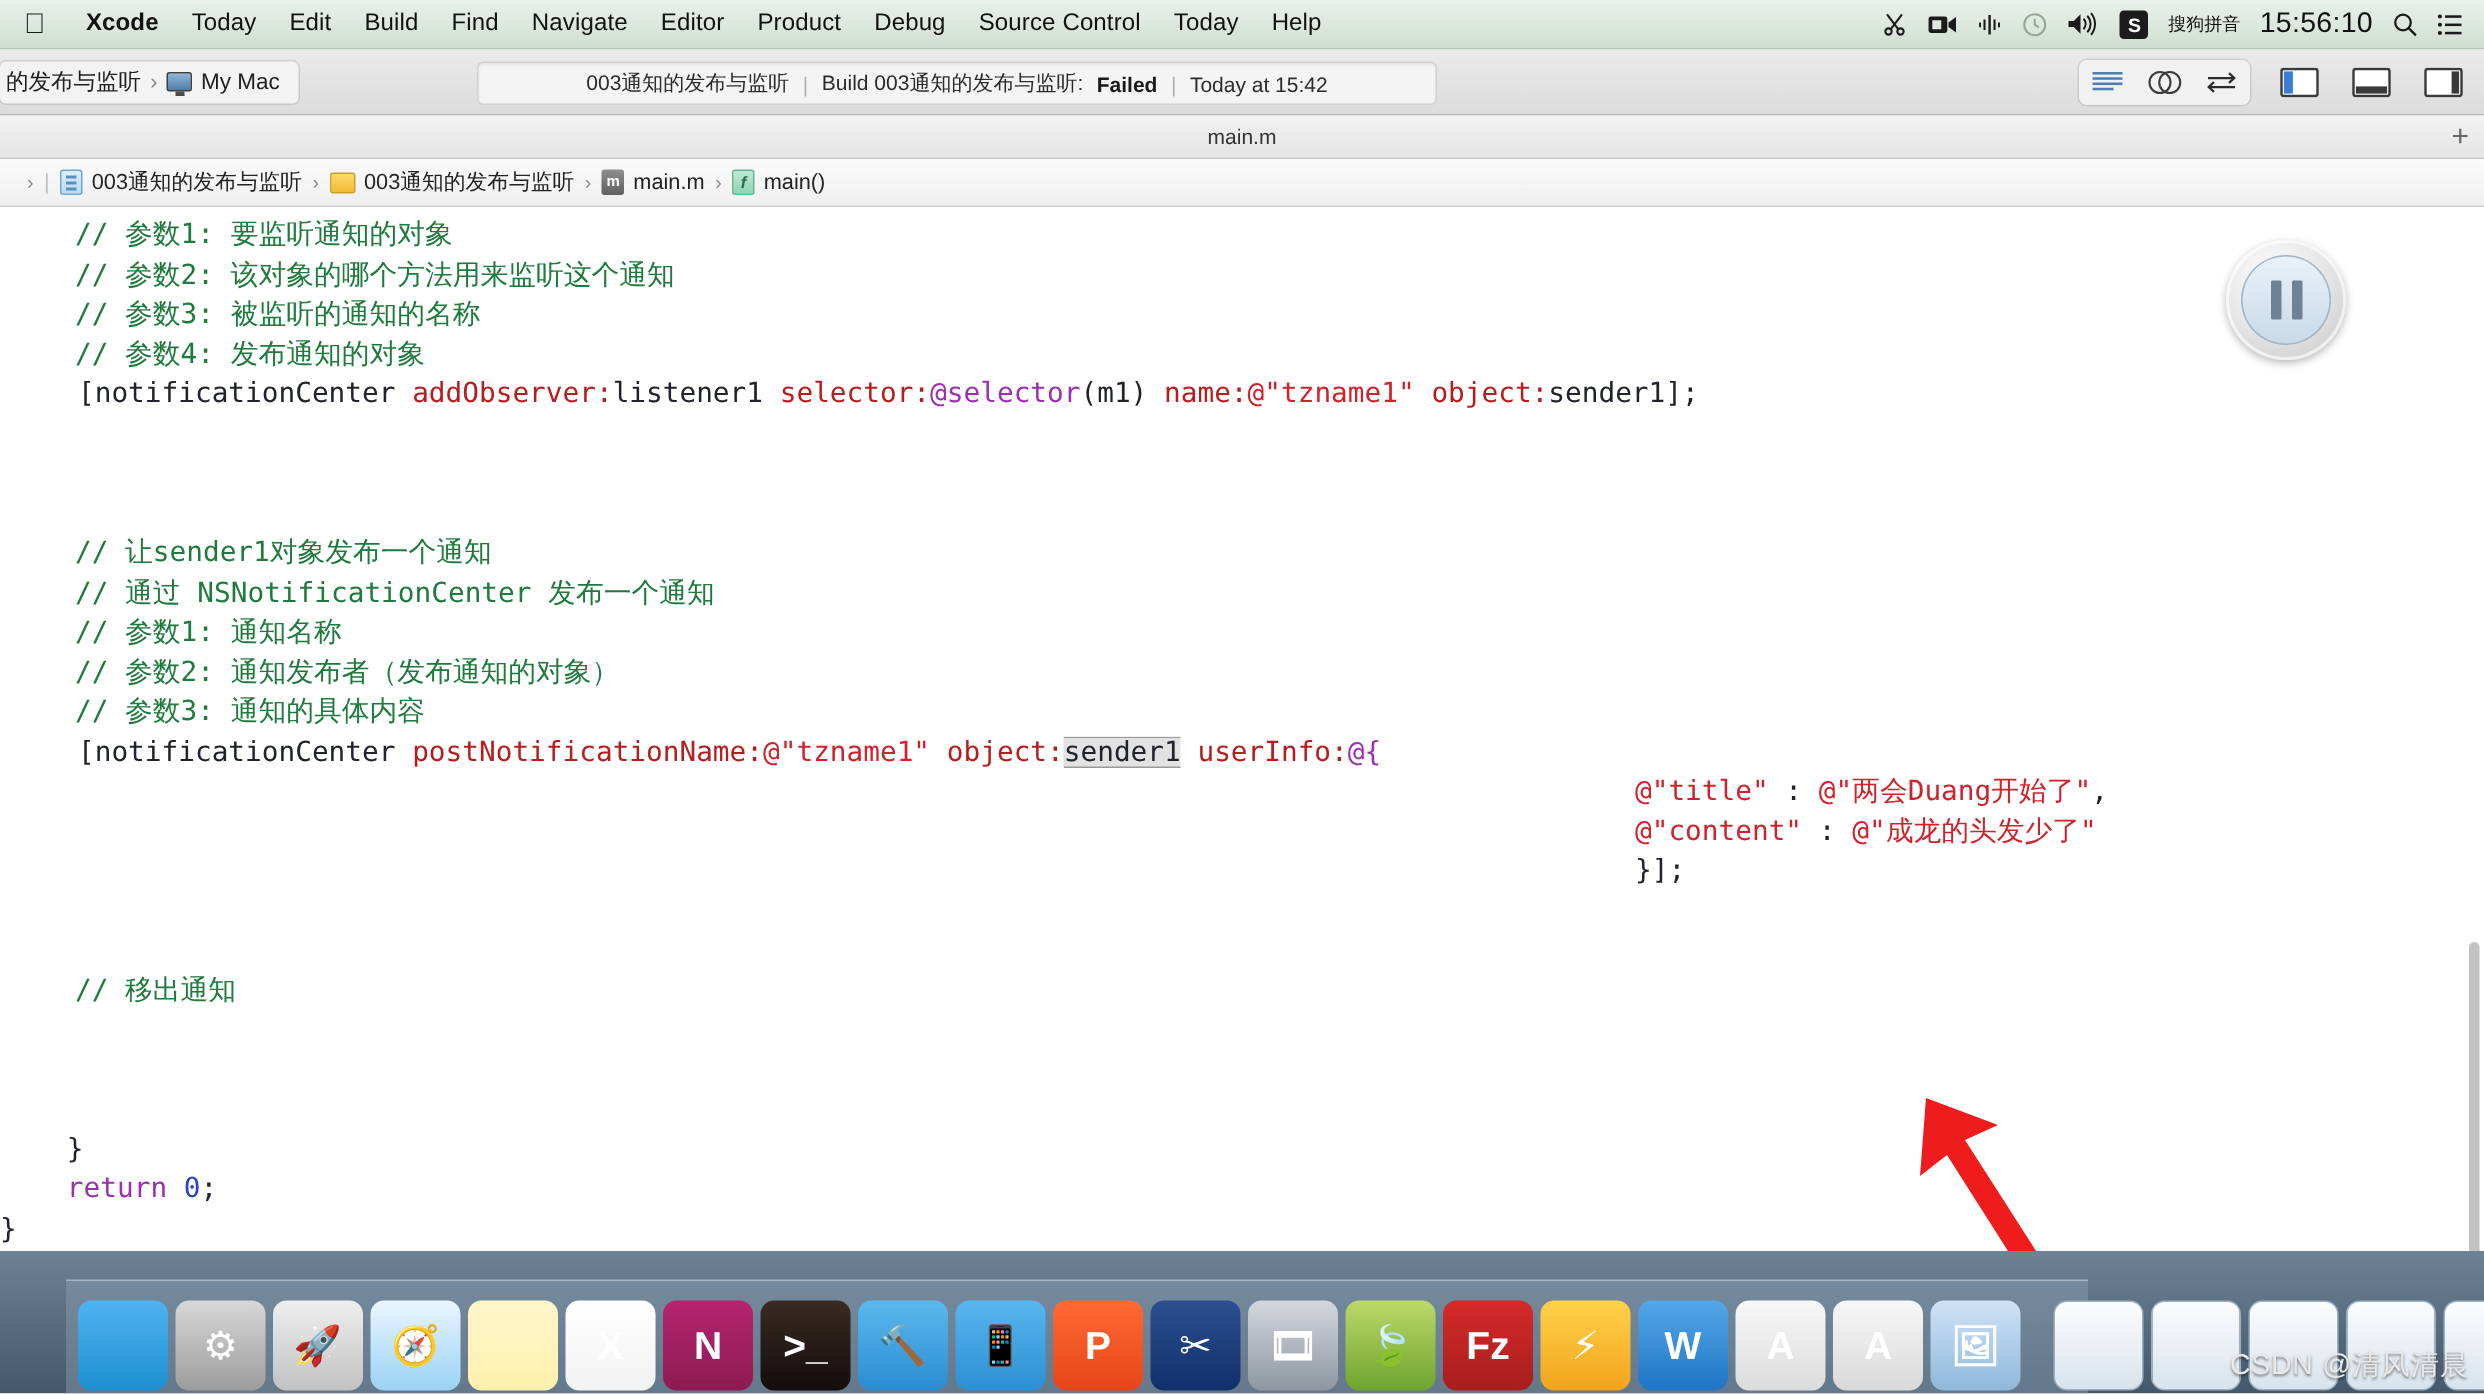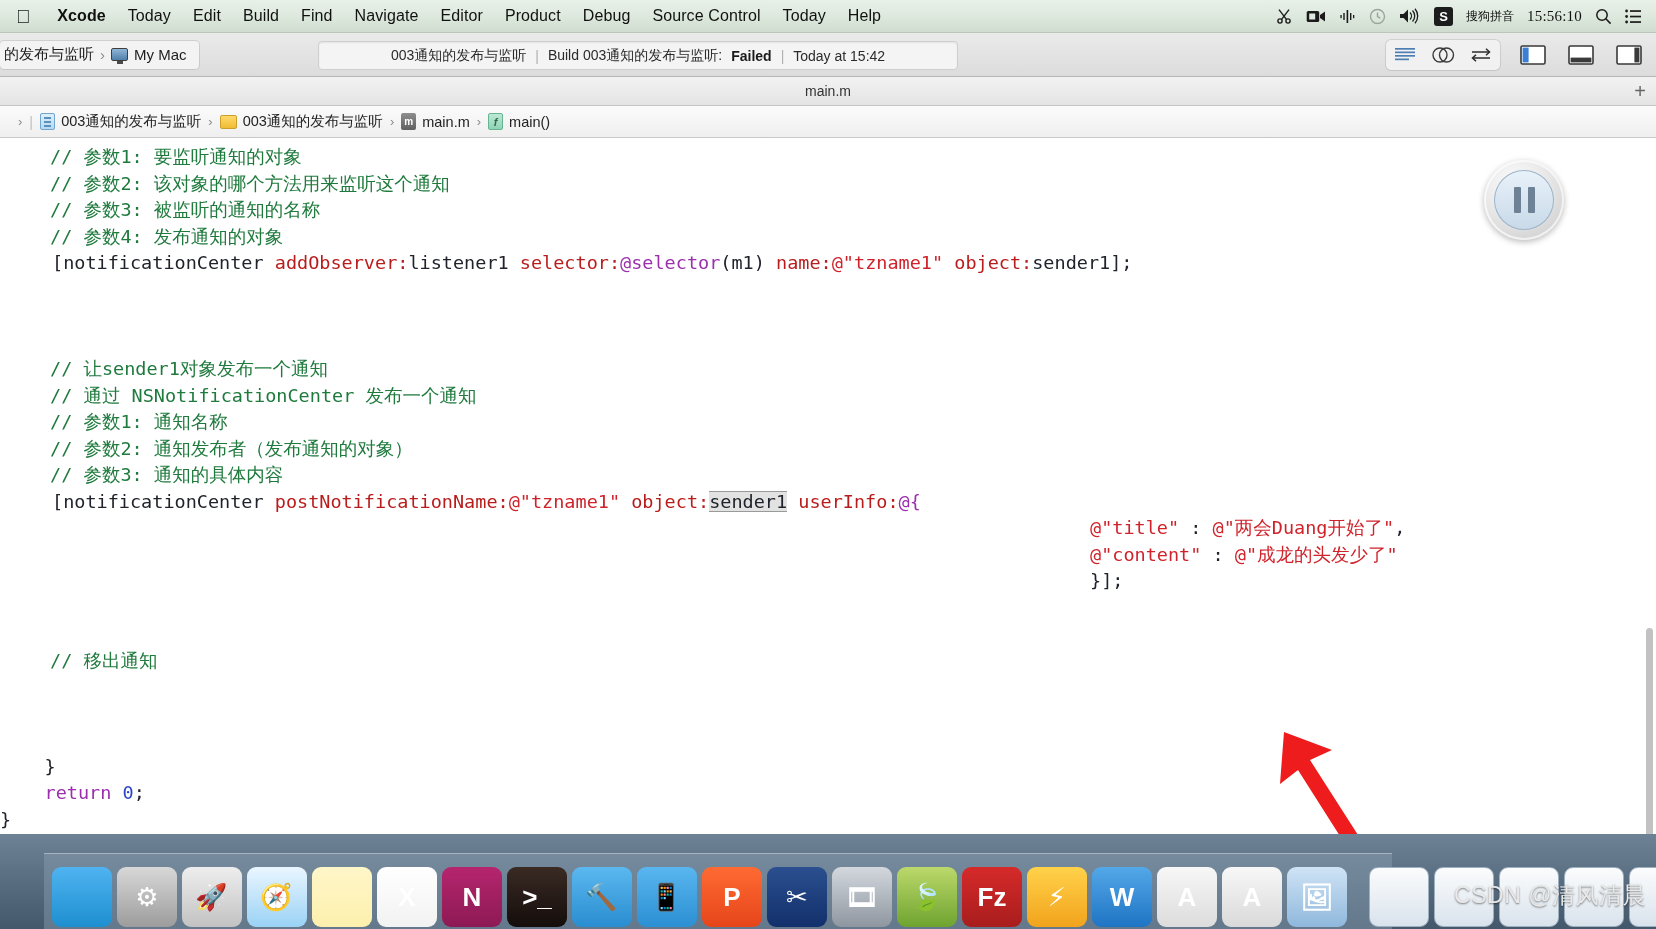--- a/index.html
+++ b/index.html
@@ -29,21 +29,21 @@
   .menubar .tray { display: flex; align-items: center; gap: 13px; padding-right: 14px; }
   .tray .ti { font-size: 16px; line-height: 1; color: #1b1b1b; display: flex; align-items: center; }
   .tray .ti.dim { color: #9aa59a; }
   .tray .ime-badge {
     background: #1c1c1c; color: #fff; font-weight: bold;
     width: 19px; height: 19px; border-radius: 3px;
     display: flex; align-items: center; justify-content: center;
     font-size: 13px;
   }
   .tray .ime-text { font-size: 12px; }
-  .tray .clock { font-size: 15px; letter-spacing: .2px; font-family: Liberation Serif, serif; }
+  .tray .clock { font-size: 19px; letter-spacing: .2px; }
 
   
   .toolbar {
     position: absolute; top: 33px; left: 0; width: 1656px; height: 44px;
     background: linear-gradient(180deg,#eaeaea 0%, #dcdcdc 100%);
     border-bottom: 1px solid #b6b6b6;
     display: flex; align-items: center;
   }
   .scheme-pill {
     display: flex; align-items: center; gap: 6px;
@@ -172,22 +172,22 @@
     position: absolute; bottom: 0; left: 44px; width: 1348px; height: 76px;
     background: rgba(140,160,180,0.45);
     border-top: 1px solid rgba(255,255,255,0.35);
     display: flex; align-items: flex-end; padding: 4px 8px 2px 8px; gap: 5px;
   }
   .dock-ico { width: 60px; height: 60px; border-radius: 9px; position: relative;
               display:flex; align-items:center; justify-content:center;
               font-size: 26px; color: #fff; font-weight: bold; overflow:hidden; }
   .dock-sep { width: 2px; height: 56px; background: rgba(255,255,255,0.35); margin: 0 6px; align-self: center; }
   .watermark {
-    position: absolute; right: 10px; bottom: 18px;
-    color: #e9e9e9; font-size: 23px; letter-spacing: .5px;
+    position: absolute; right: 10px; bottom: 6px;
+    color: #e9e9e9; font-size: 19px; letter-spacing: .5px;
     text-shadow: 0 1px 2px rgba(0,0,0,0.5);
   }
 </style>
 </head>
 <body>
 
 <div id="screen">
 
   <div class="menubar">
     <span class="apple"></span>

